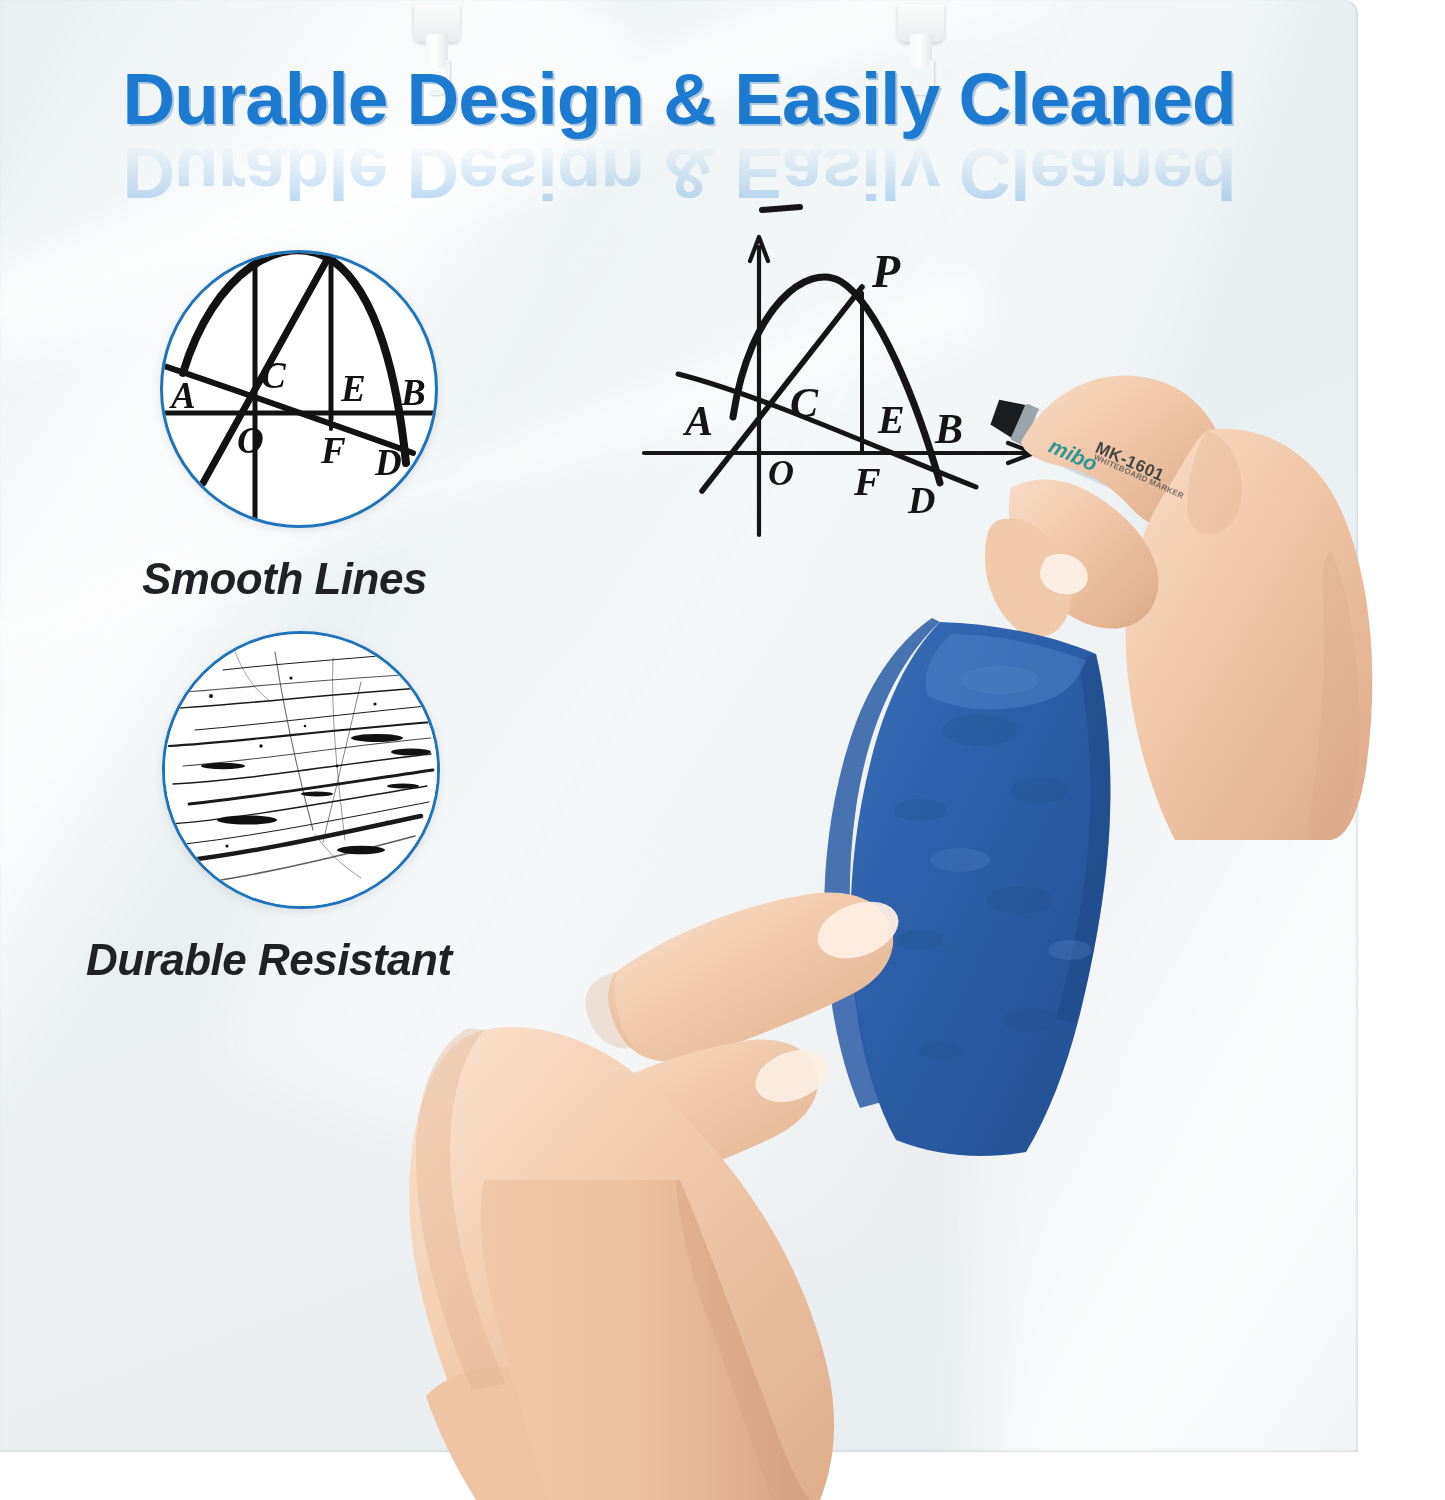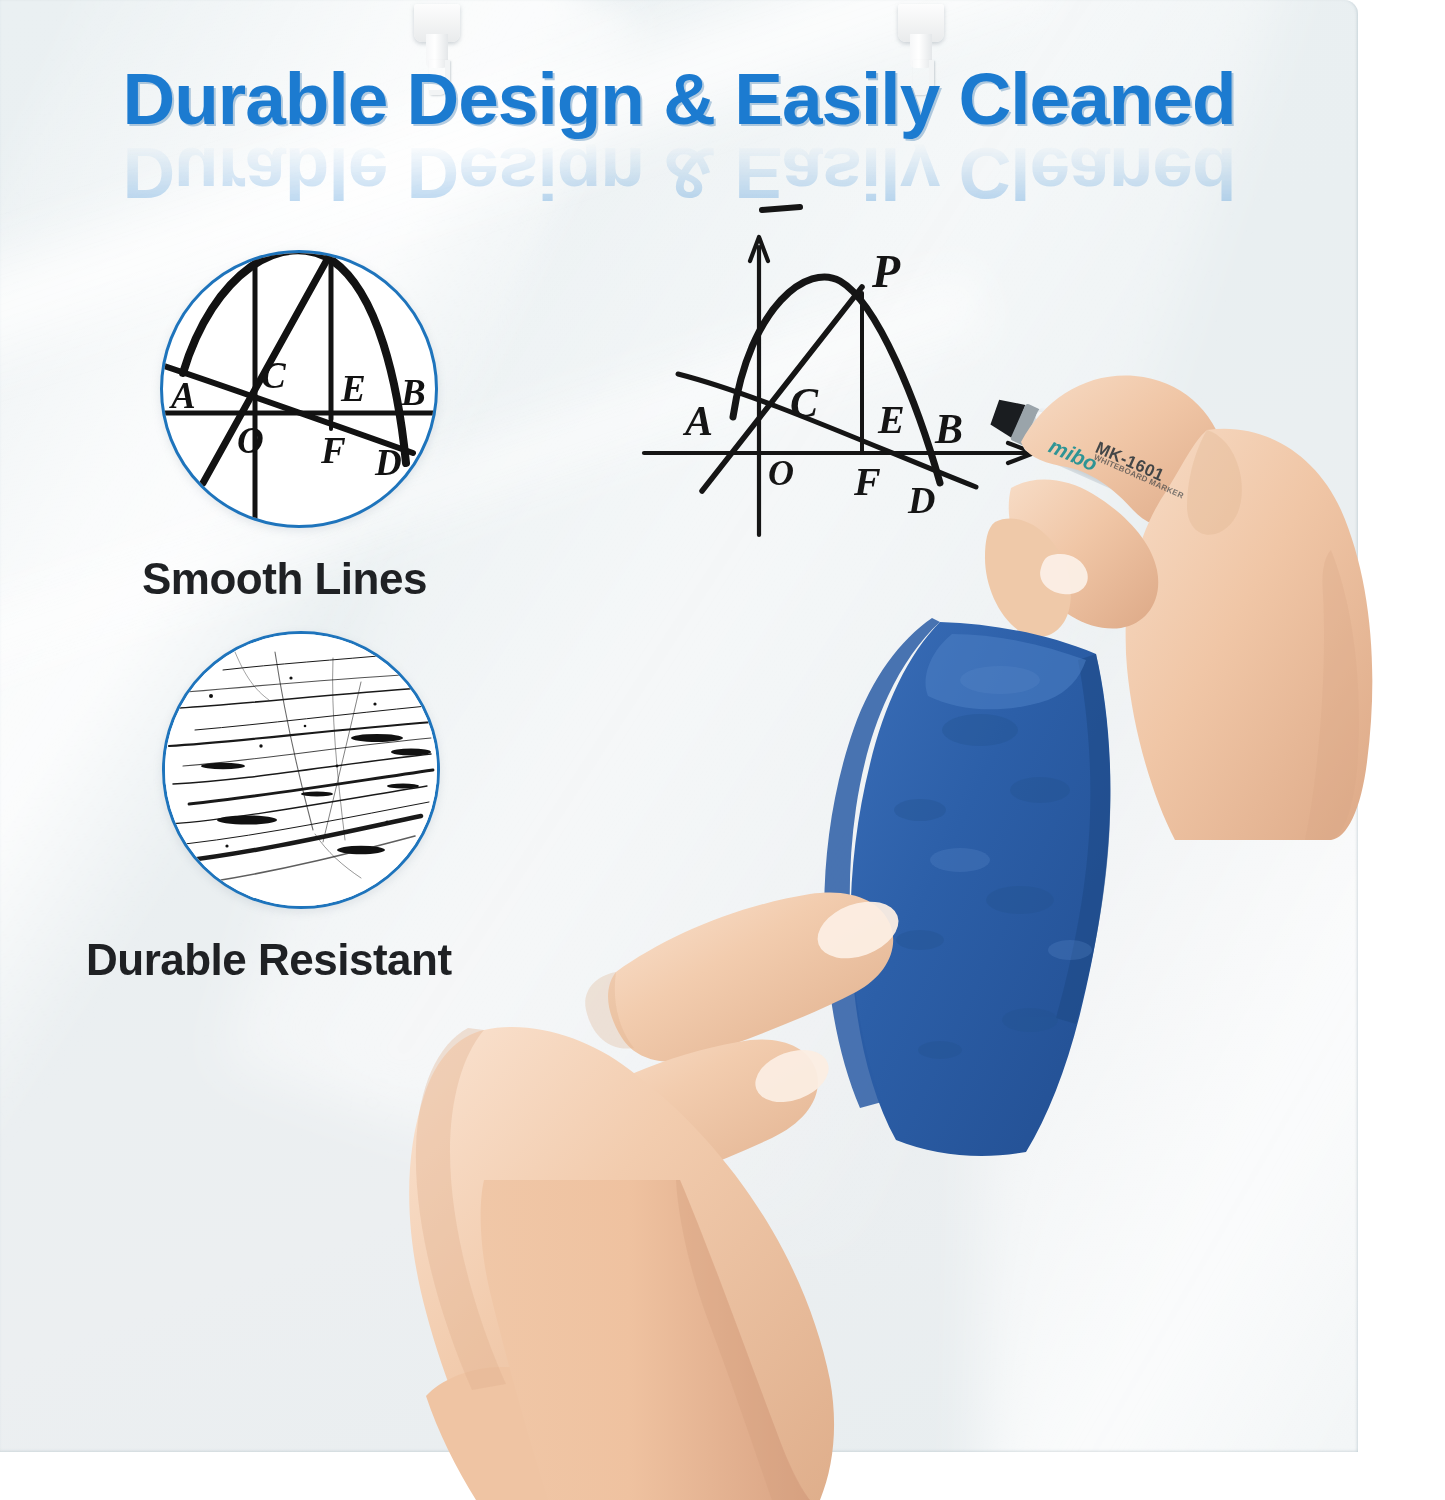--- a/index.html
+++ b/index.html
@@ -121,20 +121,21 @@
     overflow:hidden;
     box-shadow:0 3px 10px rgba(120,140,155,.18);
   }
   .circle svg{display:block;width:100%;height:100%;}
   .feature-label{
     margin-top:26px;
     font-size:44px;font-weight:bold;
     color:#1F2124;
     letter-spacing:-.5px;
     white-space:nowrap;
+    font-style:italic;
   }
   #feature-smooth{left:160px;top:250px;}
   #feature-smooth .feature-label{margin-left:-18px;}
   #feature-scratch{left:162px;top:631px;}
   #feature-scratch .feature-label{margin-left:-76px;}
 
   
   .sketch{position:absolute;left:640px;top:195px;width:420px;height:345px;}
   .sketch svg{display:block;width:420px;height:345px;}
 

